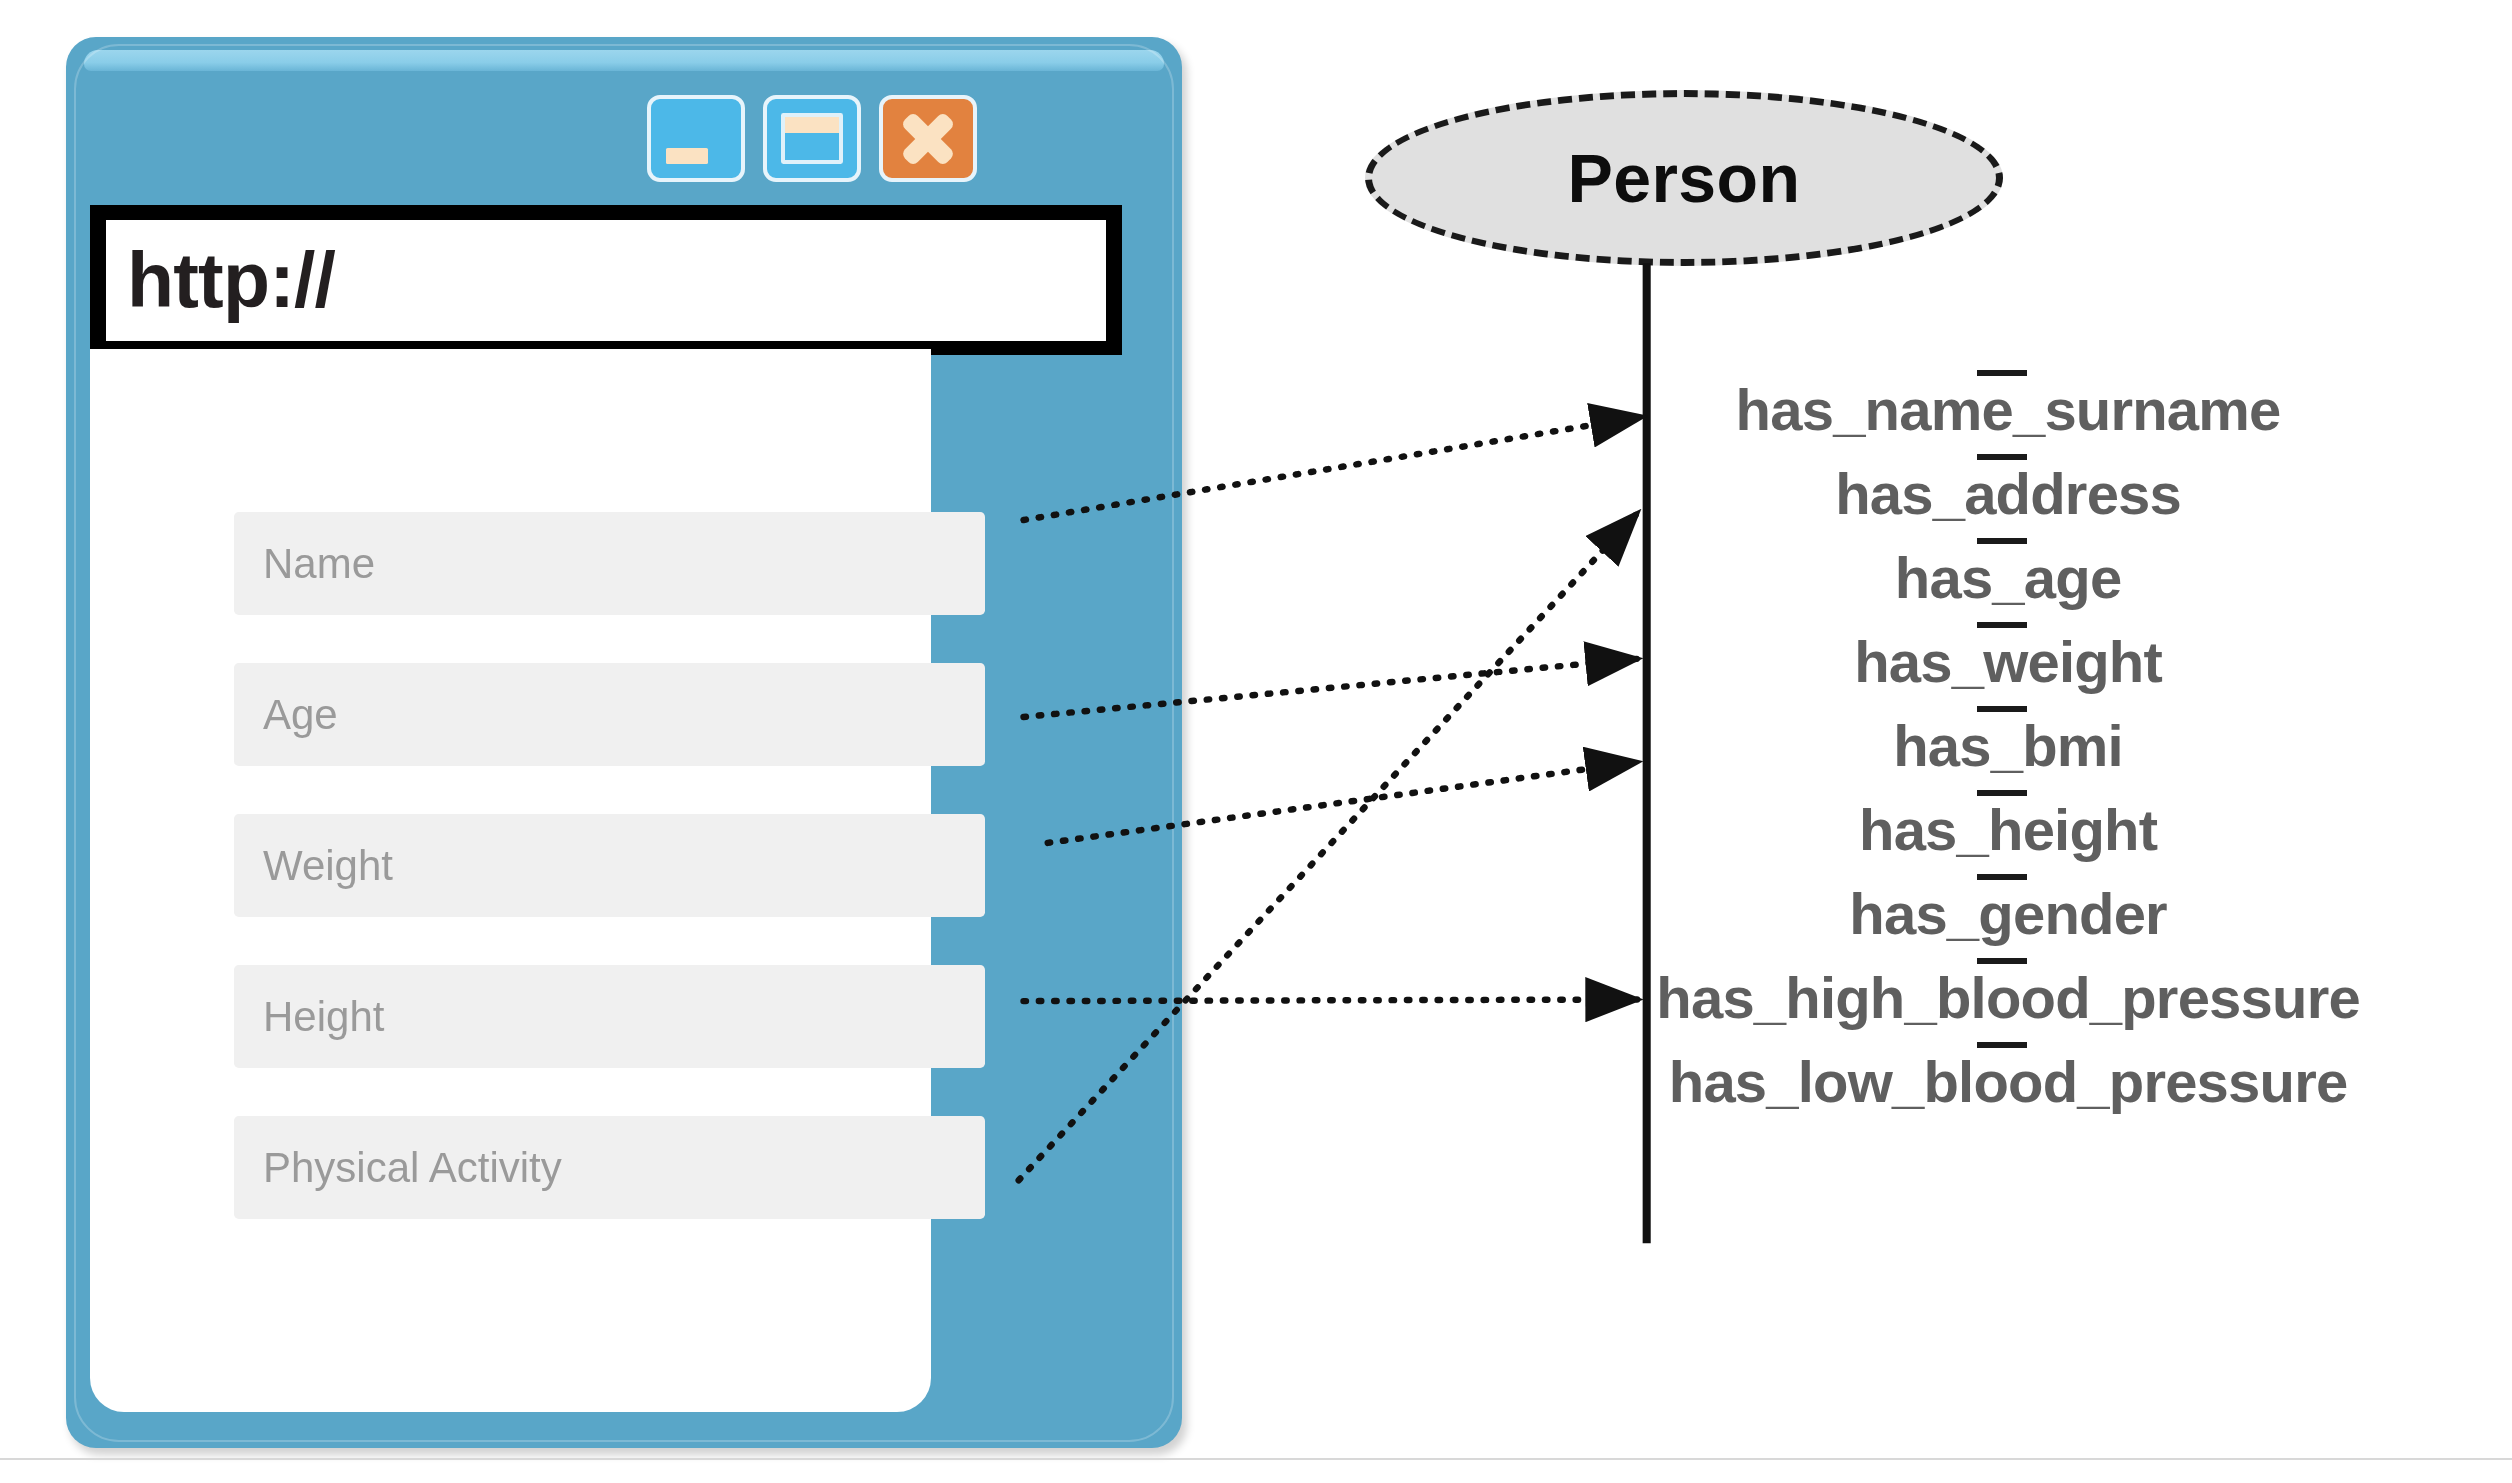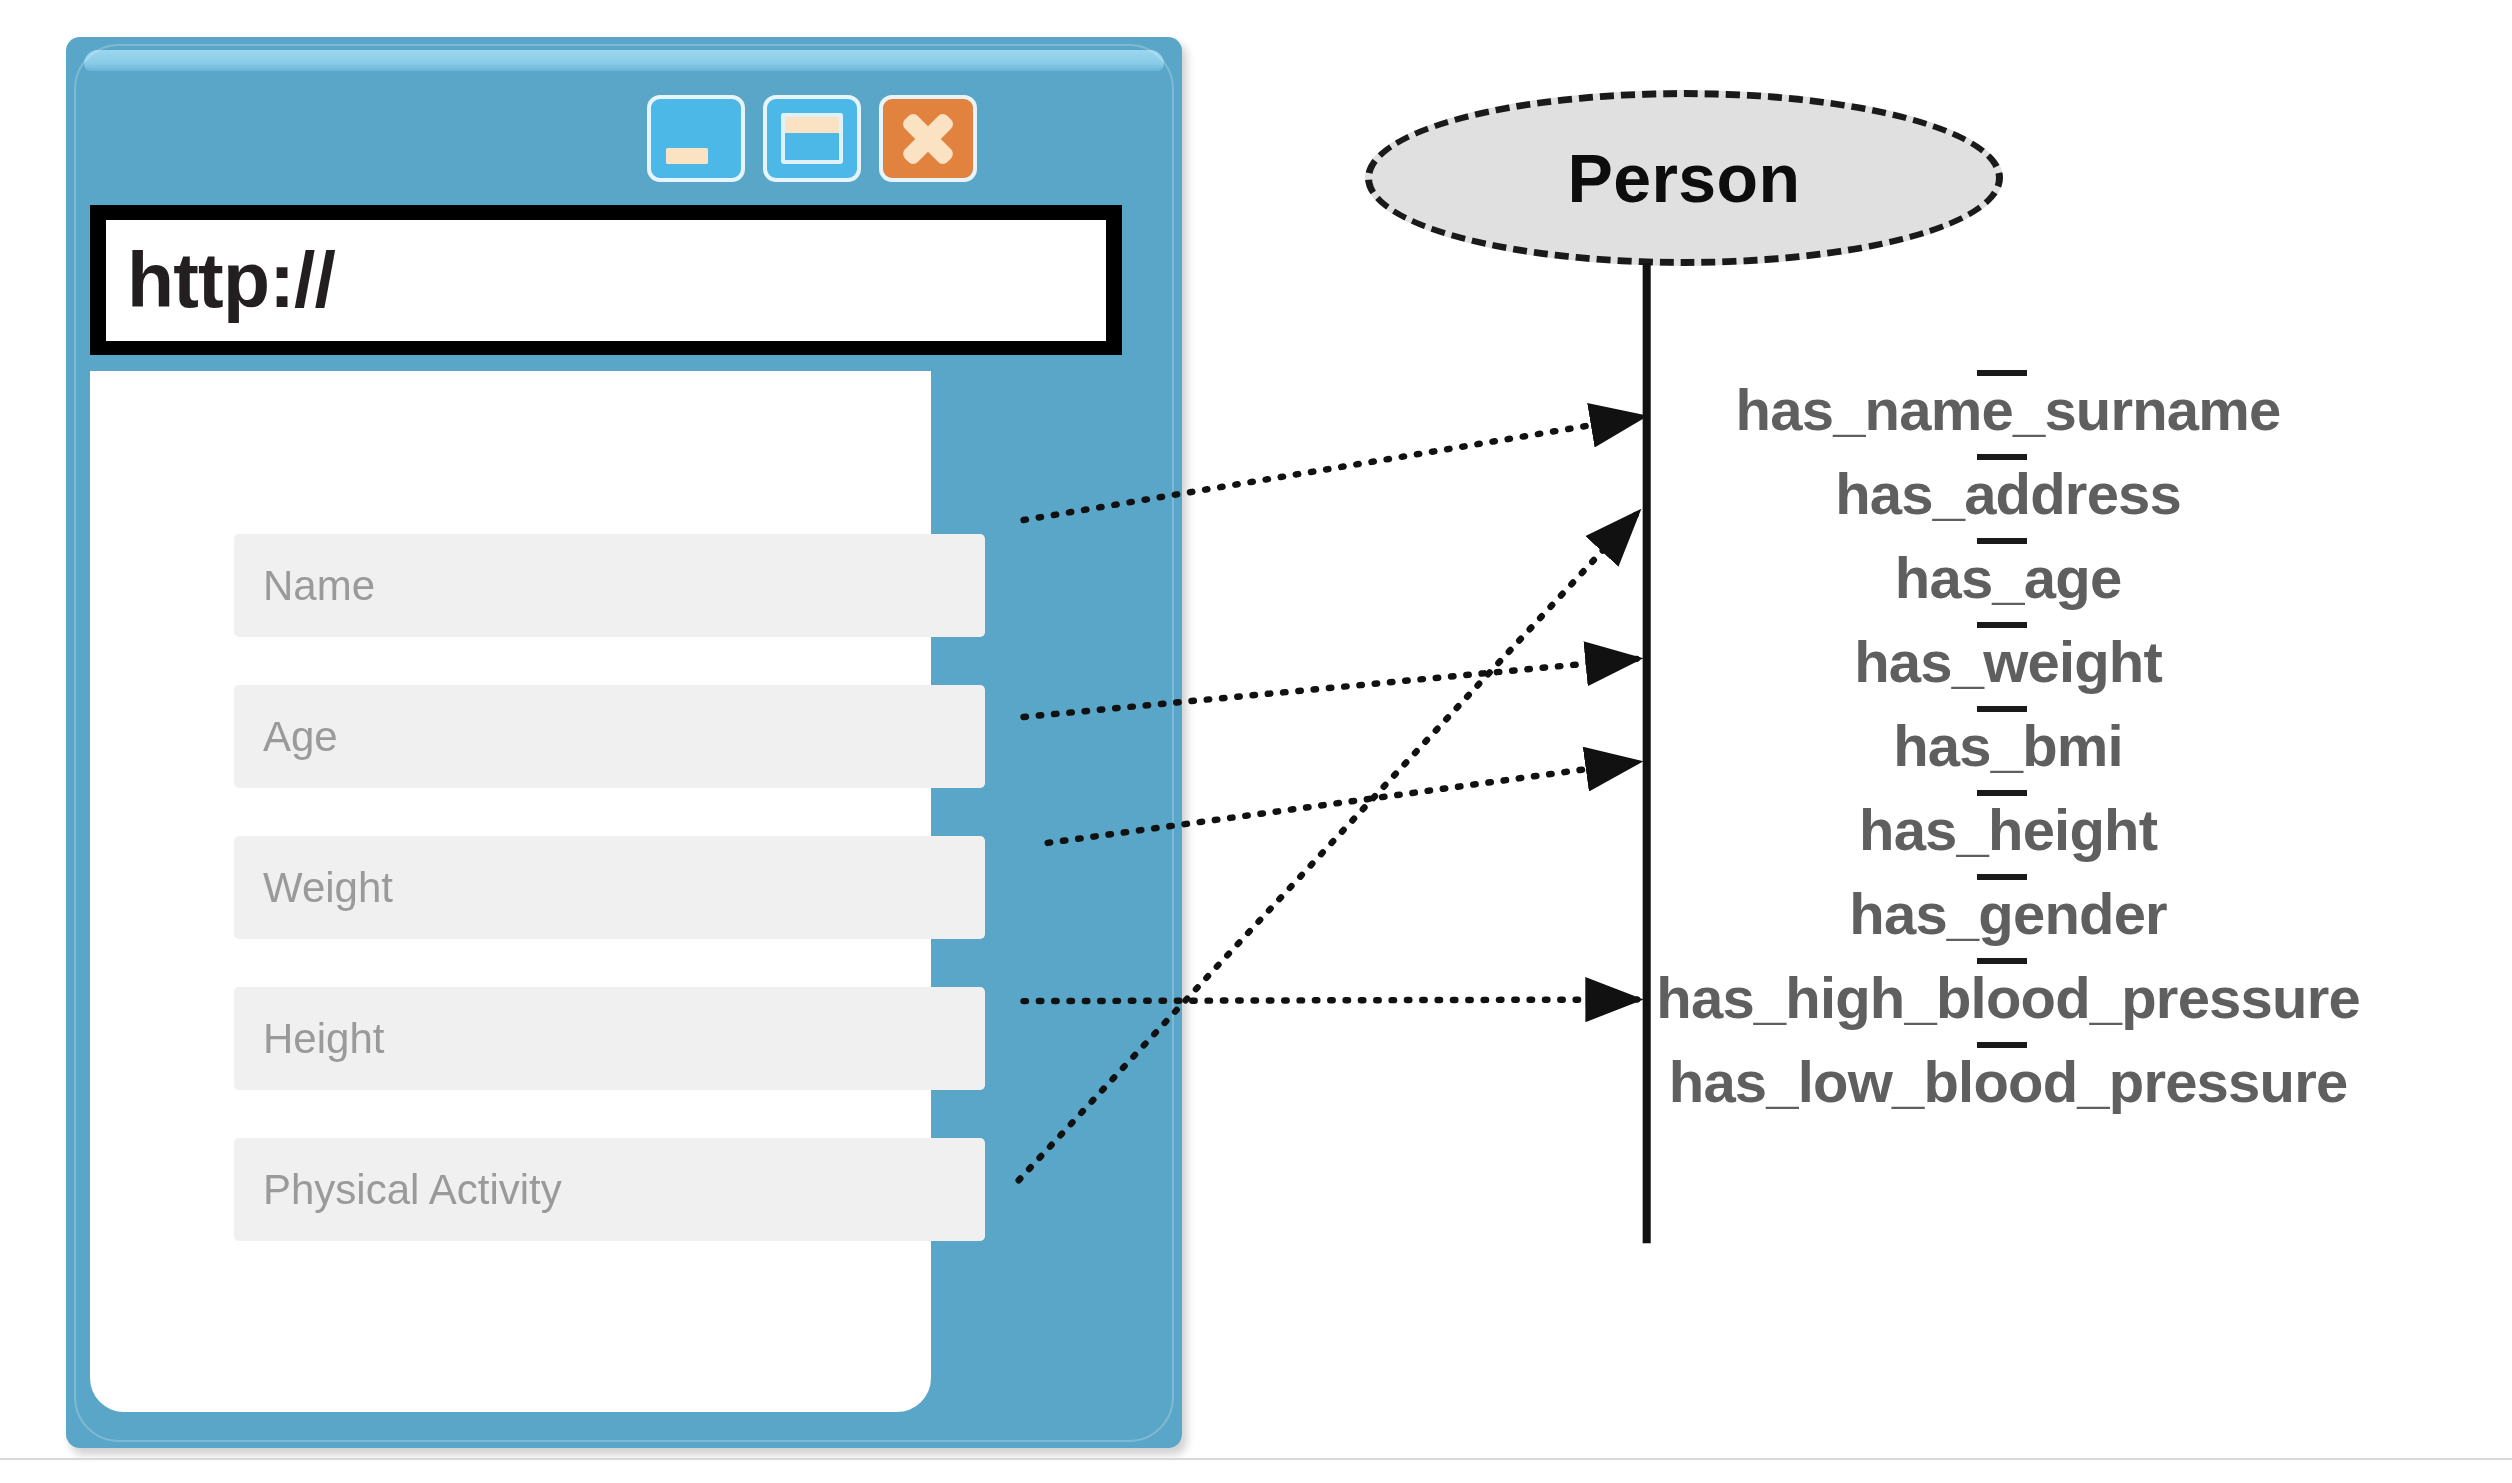--- a/index.html
+++ b/index.html
@@ -20,21 +20,21 @@
   }
 
   
   .browser-window {
     position: absolute;
     left: 66px;
     top: 37px;
     width: 1116px;
     height: 1411px;
     background: #59a6c8;
-    border-radius: 14px;
+    border-radius: 30px;
     box-shadow: 4.8px 6.5px 8px rgba(0,0,0,0.18);
   }
   .browser-window .frame-gloss {
     position: absolute;
     left: 18px;
     top: 13px;
     right: 18px;
     height: 21px;
     border-radius: 32px 32px 16px 16px;
     background: linear-gradient(to bottom, #9fd8ef 0%, #8ccfea 60%, #6bb6d7 100%);
@@ -136,21 +136,21 @@
     font-weight: 700;
     color: #231f20;
     letter-spacing: -0.8px;
     font-family: "Liberation Sans", sans-serif;
   }
 
   
   .page-area {
     position: absolute;
     left: 24px;
-    top: 334px;
+    top: 312px;
     width: 841px;
     bottom: 36px;
     background: #ffffff;
     border-bottom-left-radius: 34px;
     border-bottom-right-radius: 34px;
   }
 
   .form-fields {
     position: absolute;
     left: 144px;

